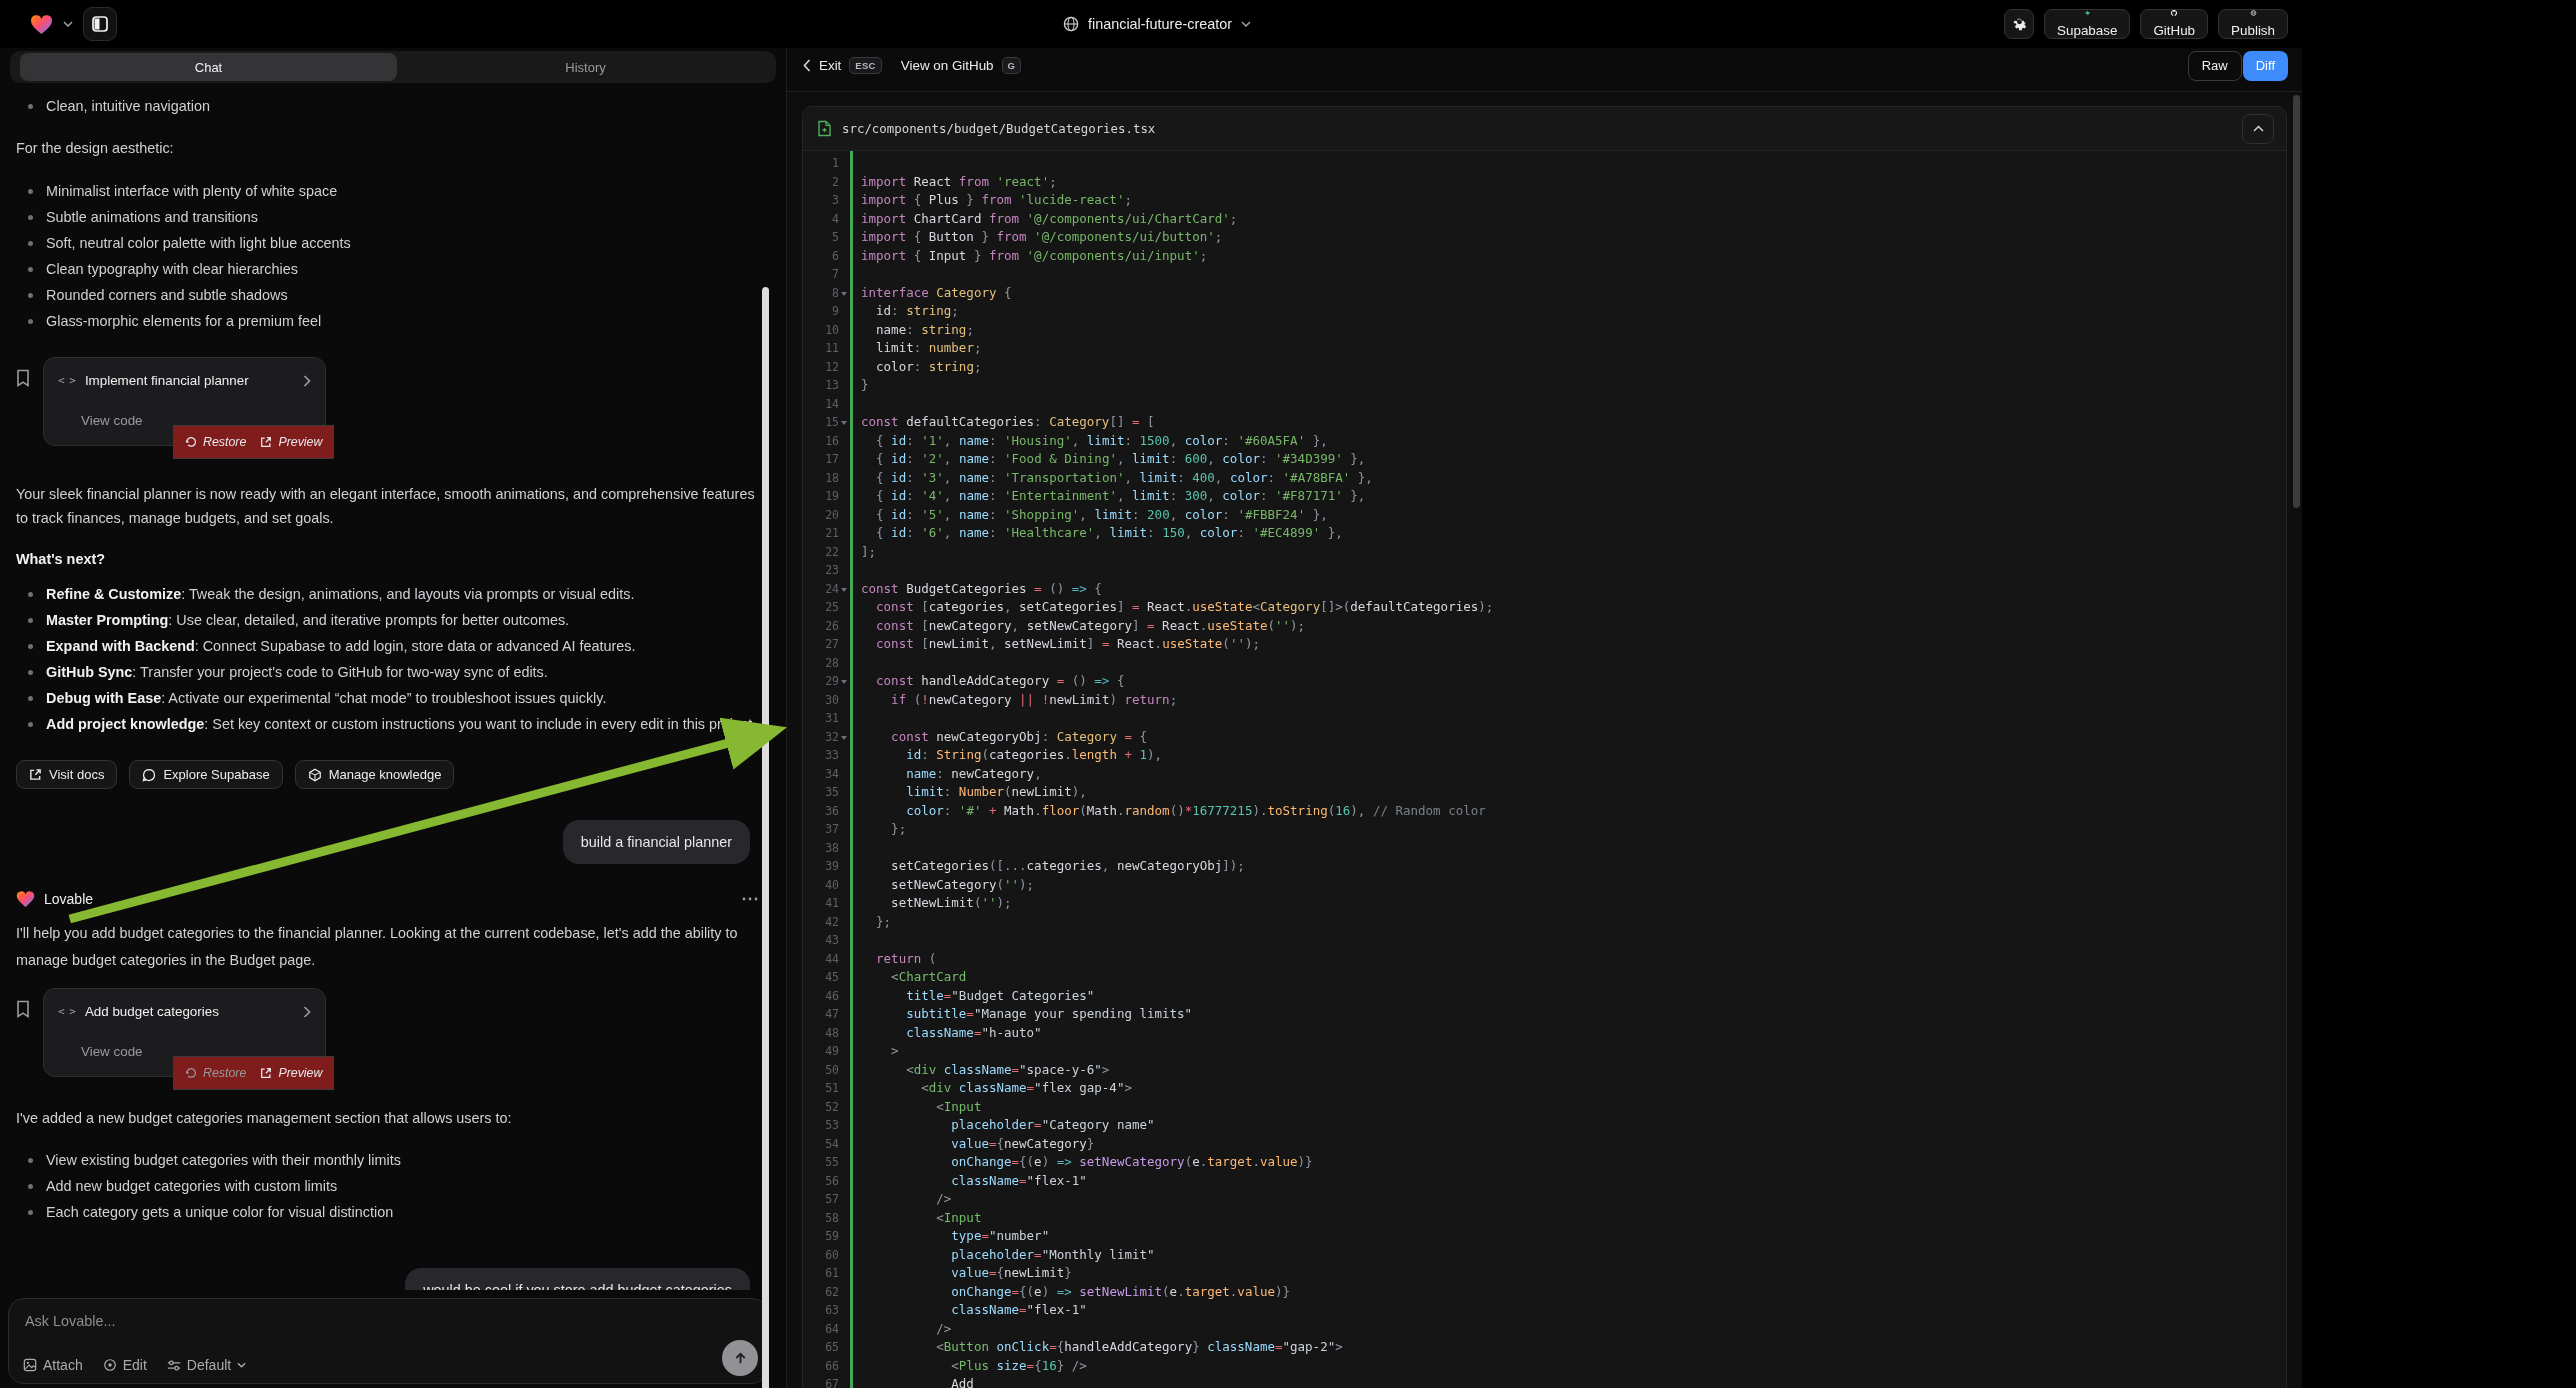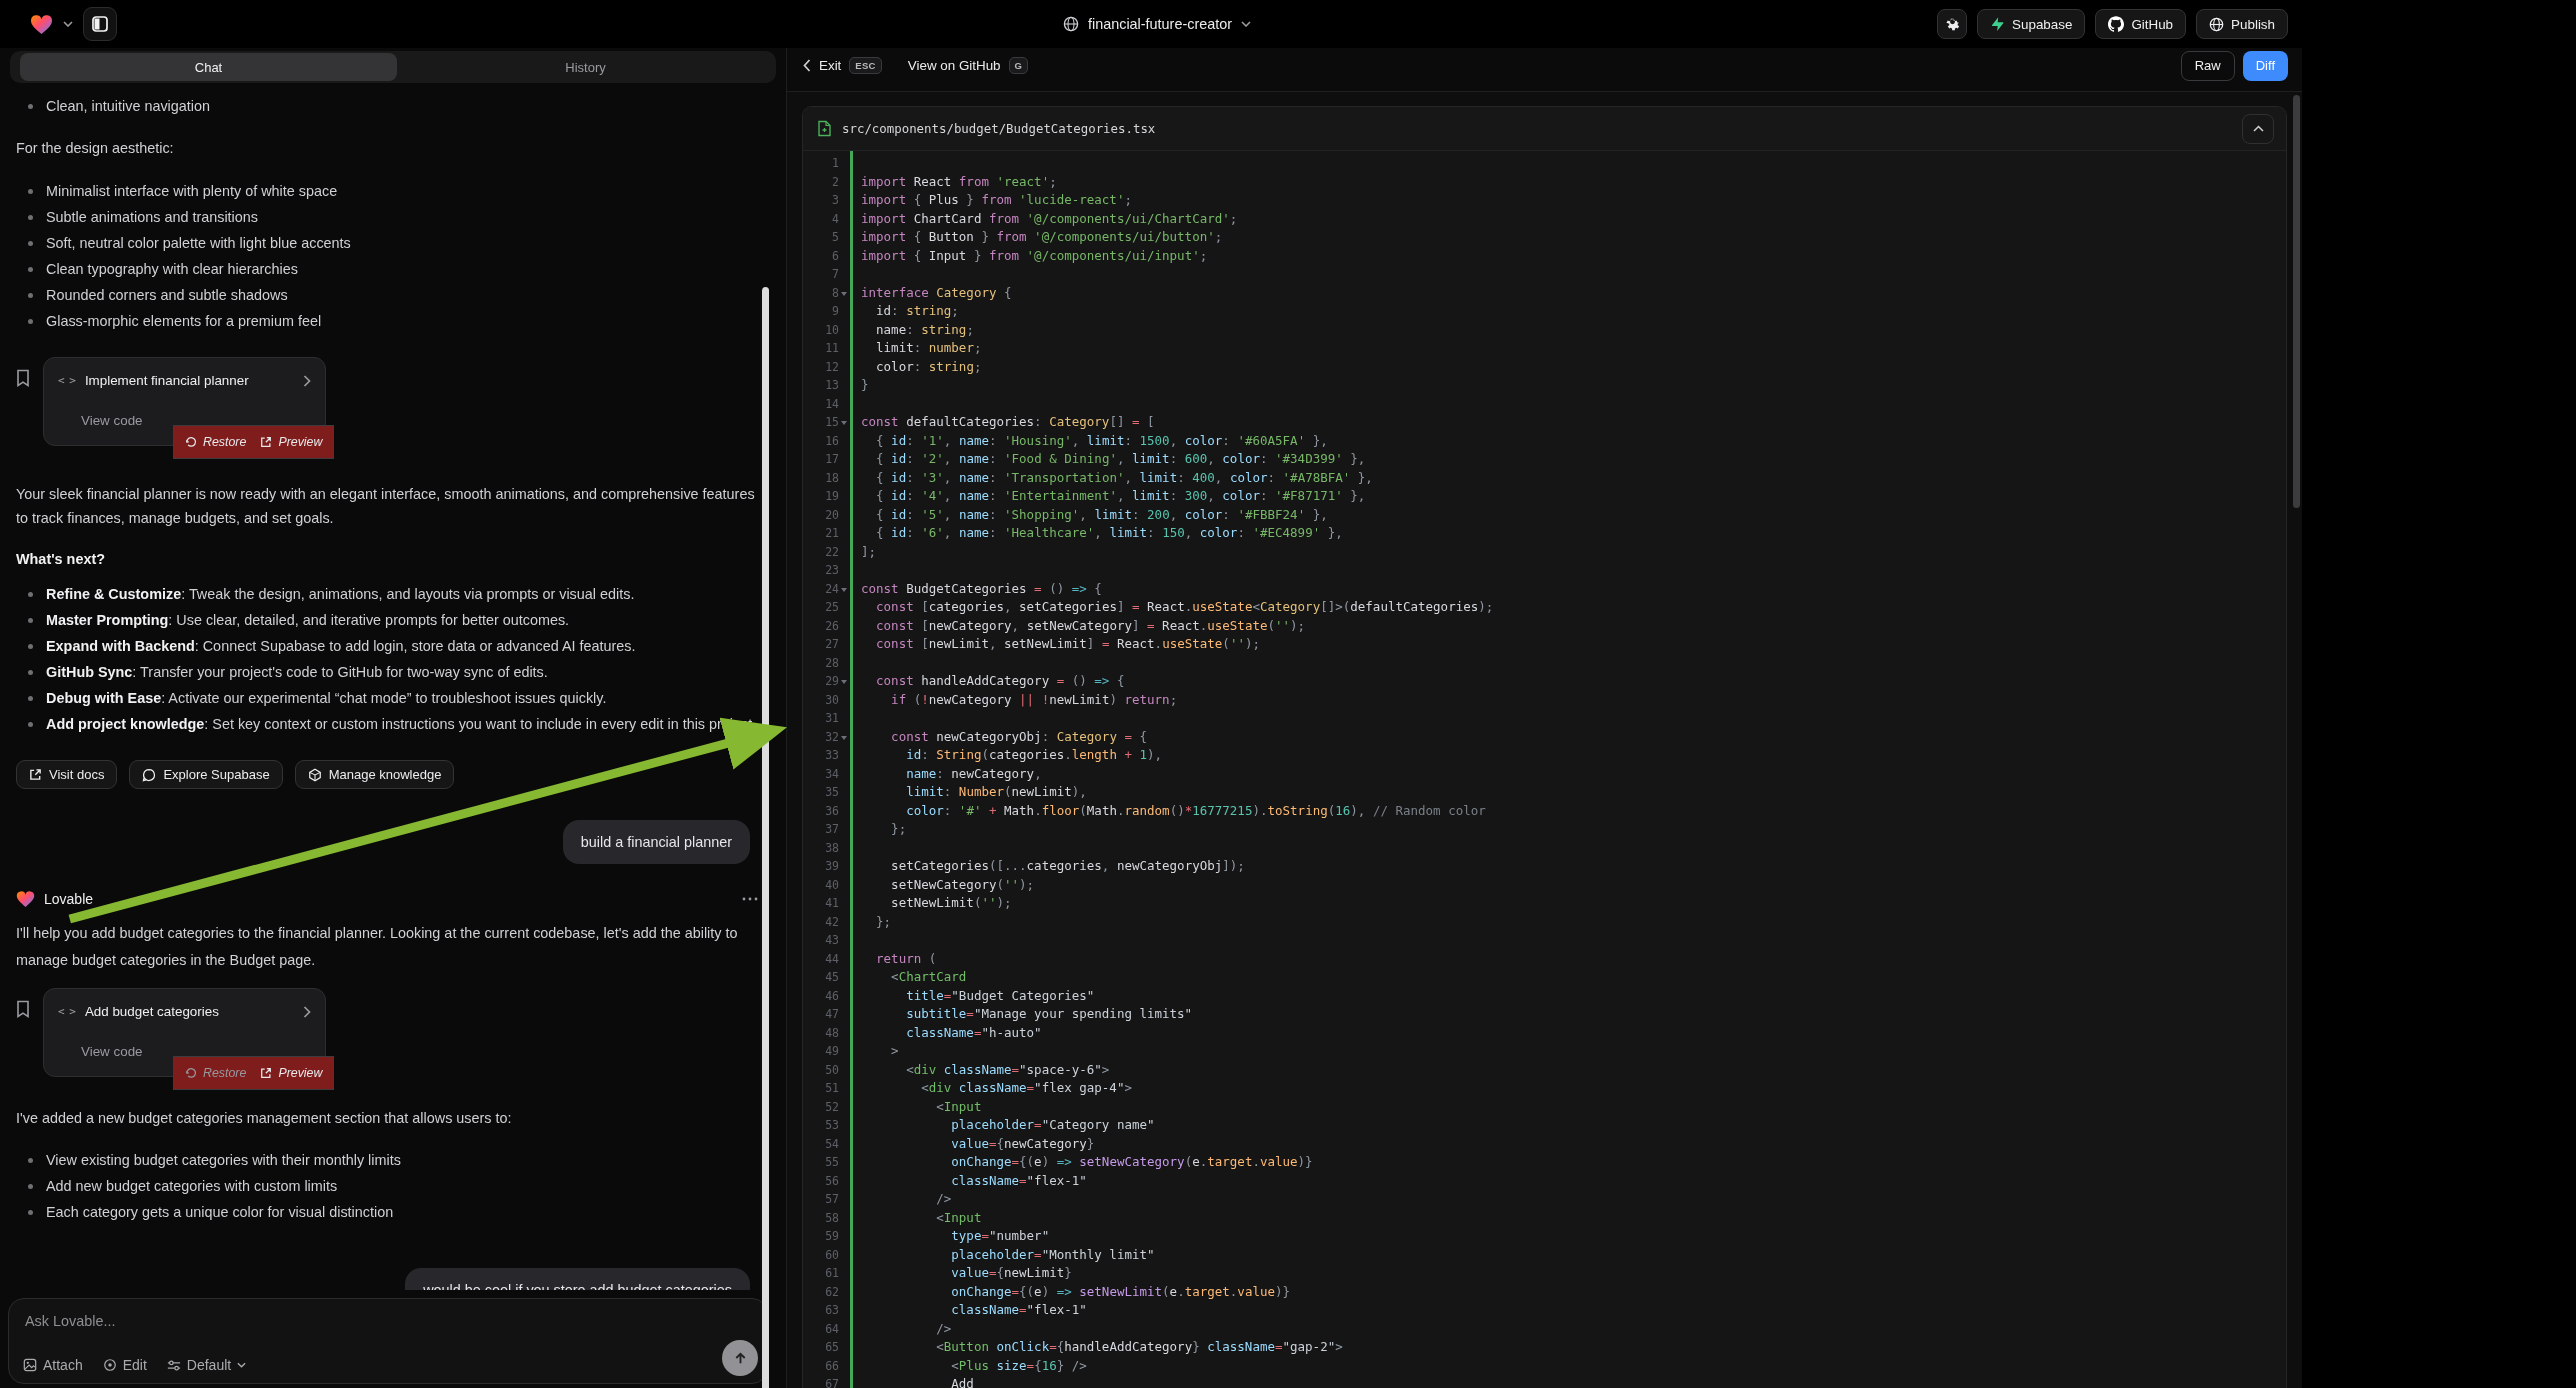--- a/index.html
+++ b/index.html
@@ -7,21 +7,21 @@
   body { font-family:"Liberation Sans", sans-serif; }
   #app { position:relative; width:2302px; height:1388px; background:#0a0a0a; overflow:hidden; color:#d6d6d9; }
 
   
   .topbar { position:absolute; top:0; left:0; right:0; height:48px; background:#000; display:flex; align-items:center; }
   .tb-left { position:absolute; left:30px; top:0; height:48px; display:flex; align-items:center; gap:10px; }
   .tb-center { position:absolute; left:1063px; top:0; height:48px; display:flex; align-items:center; gap:9px; }
   .tb-right { position:absolute; right:14px; top:0; height:48px; display:flex; align-items:center; gap:10px; }
   .proj-name { font-size:14.4px; color:#ececee; }
   .icon-btn { width:30px; height:30px; border:1px solid #333; border-radius:8px; background:#161616; display:flex; align-items:center; justify-content:center; cursor:pointer; }
-  .tb-btn { height:30px; border:1px solid #333; border-radius:8px; background:#161616; display:flex; align-items:center; gap:7px; padding:0 12px; font-size:13.4px; color:#f0f0f2; cursor:pointer; }
+  .tb-btn { height:30px; border:1px solid #333; border-radius:8px; background:#161616; display:flex; align-items:center; gap:7px; padding:0 12px; font-size:13.4px; color:#f0f0f2; cursor:pointer;flex-direction:column; }
   .panel-btn { width:34px; height:34px; border:1px solid #2c2c2c; border-radius:9px; background:#111; display:flex; align-items:center; justify-content:center; }
 
   
   .main { position:absolute; top:48px; left:0; right:0; bottom:0; display:flex; }
   .chat-panel { position:relative; width:787px; flex:none; height:100%; background:#0a0a0a; border-right:1px solid #1f1f1f; display:flex; flex-direction:column; }
   .code-panel { position:relative; flex:1; height:100%; background:#0e0e0e; }
 
   
   .tabs { margin:3px 10px 0 10px; height:32px; background:#191919; border-radius:10px; display:flex; padding:2px; flex:none; }
   .tab { flex:1; display:flex; align-items:center; justify-content:center; font-size:13px; color:#9a9a9f; border-radius:8px; cursor:pointer; }
@@ -63,21 +63,21 @@
   .lov-more { margin-left:auto; margin-right:10px; cursor:pointer; }
 
   
   .chat-input { flex:none; margin:8px 18px 4px 8px; height:86px; background:#121213; border:1px solid #2c2c2e; border-radius:16px; position:relative; }
   .ci-placeholder { position:absolute; left:16px; top:14px; font-size:14.4px; color:#8e8e93; }
   .ci-toolbar { position:absolute; left:14px; bottom:10px; display:flex; align-items:center; gap:20px; font-size:14px; color:#ababaf; }
   .ci-item { display:flex; align-items:center; gap:6px; cursor:pointer; }
   .ci-send { position:absolute; right:9px; bottom:7px; width:36px; height:36px; border-radius:50%; background:#929296; display:flex; align-items:center; justify-content:center; cursor:pointer; }
 
   
-  .code-topbar { height:44px; border-bottom:1px solid #1f1f1f; background:#0b0b0b; display:flex; align-items:center; padding:0 14px 8px 16px; gap:8px; }
+  .code-topbar { height:44px; border-bottom:1px solid #1f1f1f; background:#0b0b0b; display:flex; align-items:center; padding:0 14px 8px 16px; gap:1px; }
   .ct-item { display:flex; align-items:center; gap:8px; font-size:13.4px; color:#ececee; cursor:pointer; }
   .kbd { font-size:9.5px; color:#b9b9be; border:1px solid #3a3a3e; background:#1a1a1c; border-radius:5px; padding:2px 5px; font-weight:700; letter-spacing:0.3px; }
   .ct-spacer { flex:1; }
   .raw-btn { height:30px; padding:0 13px; display:flex; align-items:center; border:1px solid #3a3a3e; border-radius:8px; background:transparent; color:#f0f0f2; font-size:13px; cursor:pointer; }
   .diff-btn { height:30px; padding:0 13px; display:flex; align-items:center; border-radius:8px; color:#fff; font-size:13px; cursor:pointer; }
 
   .file-card { position:absolute; left:15px; right:15px; top:58px; bottom:-10px; background:#151516; border:1px solid #262628; border-radius:10px 10px 0 0; overflow:hidden; }
   .fc-header { height:44px; display:flex; align-items:center; gap:10px; padding:0 12px 0 14px; border-bottom:1px solid #232325; background:#171718; }
   .fc-path { font-family:"DejaVu Sans Mono", monospace; font-size:12.4px; color:#d7d7da; flex:1; }
   .fc-collapse { width:32px; height:30px; border:1px solid #303032; border-radius:8px; display:flex; align-items:center; justify-content:center; cursor:pointer; }

